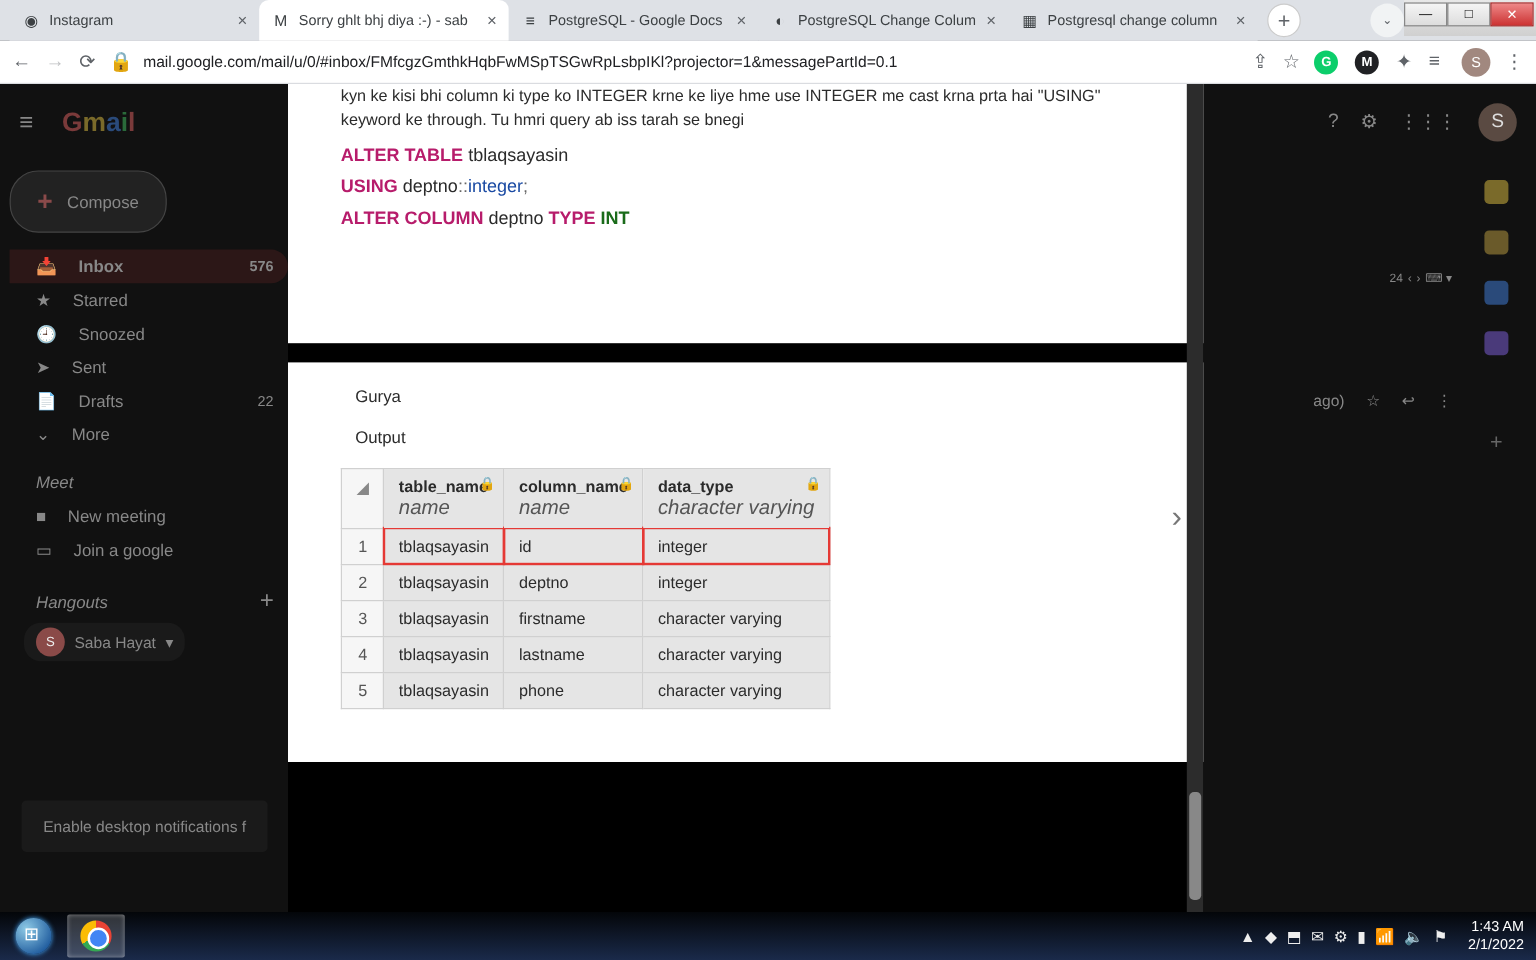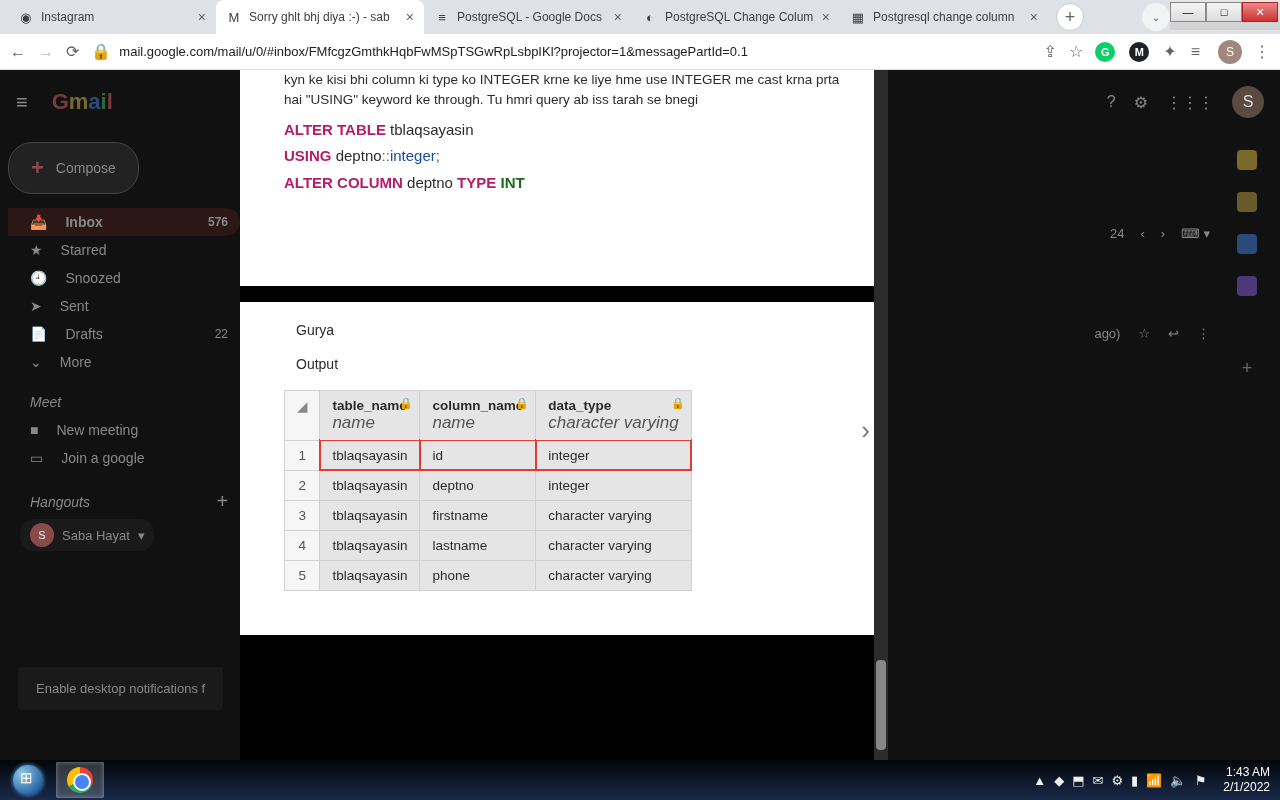--- a/index.html
+++ b/index.html
@@ -49,25 +49,25 @@
     .side-item { display: flex; align-items: center; padding: 6px 12px 6px 22px; font-size: 14px; gap: 18px; border-radius: 0 16px 16px 0; }
     .side-item.active { background: rgba(200,60,60,.15); color: #b55; font-weight: bold; }
     .side-item .count { margin-left: auto; font-size: 12px; }
     .side-section { padding: 18px 0 6px 22px; font-size: 14px; font-style: italic; }
     .addbtn { margin-left: auto; font-size: 20px; padding-right: 12px; }
     .hangouts-chip { display: inline-flex; align-items: center; gap: 8px; padding: 4px 10px; background: #1a1a1a; border-radius: 14px; margin-left: 12px; font-size: 13px; }
     .ho-avatar { width: 24px; height: 24px; border-radius: 50%; background: #8a4a48; color: #eee; display: flex; align-items: center; justify-content: center; font-size: 11px; }
     .notif-bar { position: absolute; bottom: 50px; left: 18px; background: #1a1a1a; padding: 14px 18px; font-size: 13px; border-radius: 4px; }
     .gmail-right-rail { position: absolute; right: 8px; top: 80px; width: 50px; display: flex; flex-direction: column; align-items: center; gap: 22px; }
     .rail-icon { width: 20px; height: 20px; border-radius: 4px; }
-    .inbox-meta { position: absolute; top: 156px; right: 70px; display: flex; align-items: center; gap: 16px; font-size: 13px; }
+    .inbox-meta { position: absolute; top: 156px; right: 70px; display: flex; align-items: center; gap: 4px; font-size: 10px; }
     .msg-actions { position: absolute; top: 256px; right: 70px; display: flex; align-items: center; gap: 18px; font-size: 13px; }
 
     
-    .doc-overlay { position: absolute; top: 70px; left: 240px; width: 648px; bottom: 40px; background: #000; overflow: hidden; }
+    .doc-overlay { position: absolute; top: 70px; left: 240px; width: 763px; bottom: 40px; background: #000; overflow: hidden; }
     .doc-page { background: #fff; margin: 0 0 16px 0; padding: 20px 44px 44px 44px; font-size: 13.5px; color: #2b2b2b; }
     .doc-page.first { padding-top: 0; padding-bottom: 90px; }
     .doc-para { line-height: 1.45; margin-bottom: 8px; }
     .code { font-family: Consolas, monospace; font-size: 15px; line-height: 1.75; margin-top: 8px; }
     .kw { color: #b71c6b; font-weight: bold; }
     .ty { color: #1a6b1a; font-weight: bold; }
     .fn { color: #1a4aa3; }
     .pun { color: #666; }
 
     .section-h { font-size: 14px; margin: 0 0 18px 12px; }

